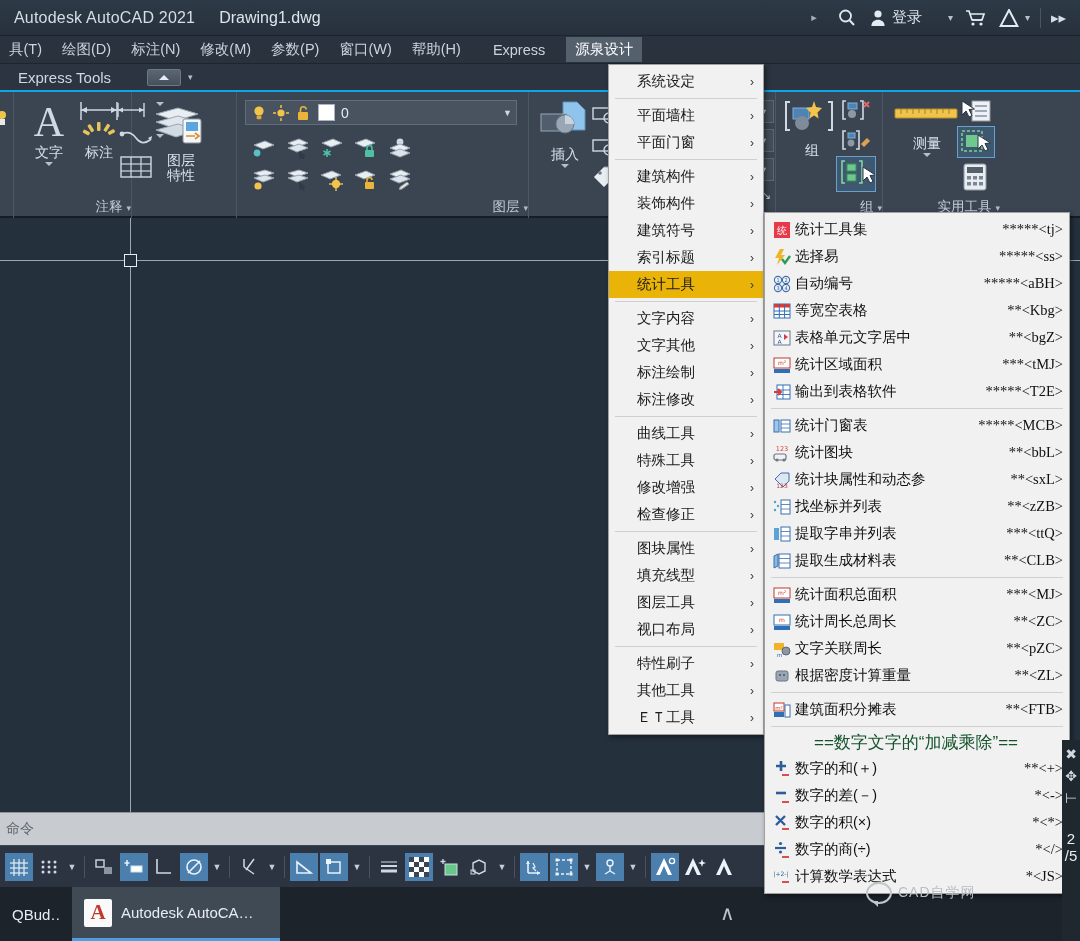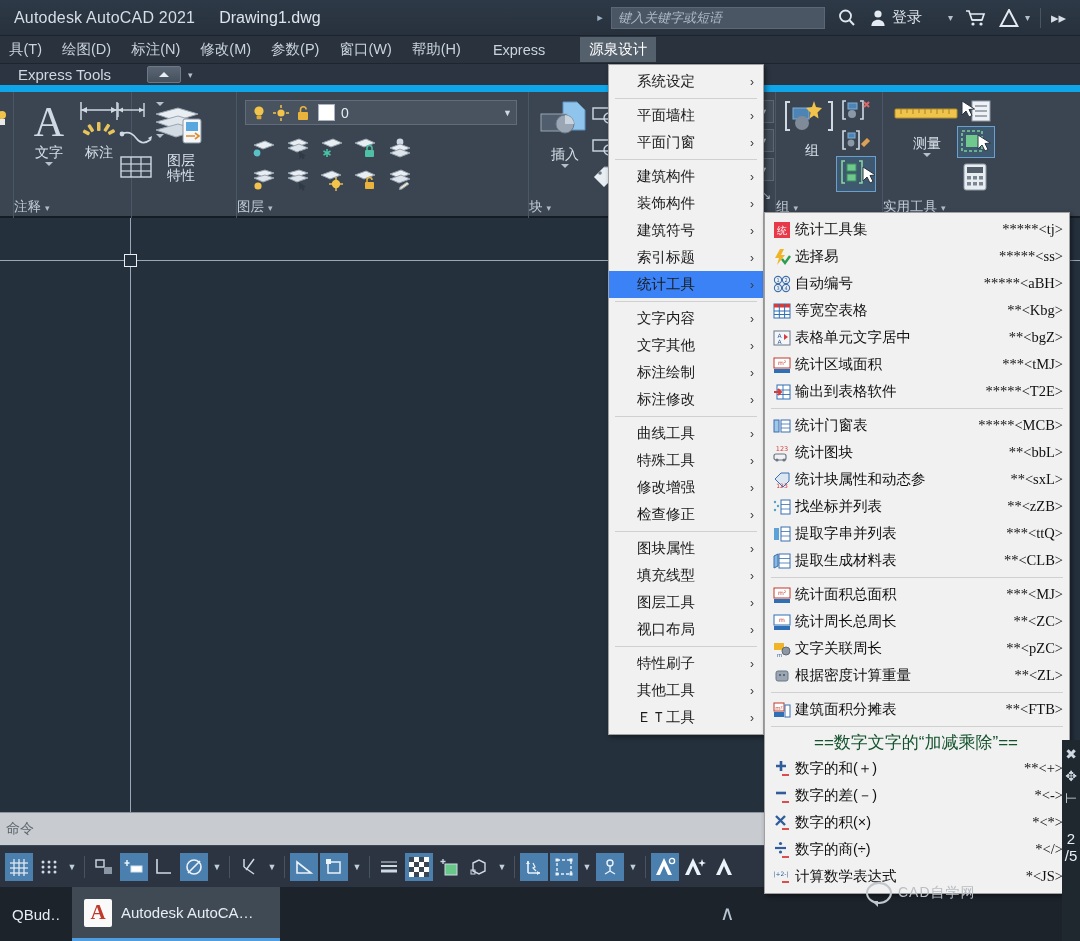--- a/index.html
+++ b/index.html
@@ -42,21 +42,21 @@
   }
   .menu-item {
     color: #c9d3de; font-size: 14.5px; padding: 3px 9px; margin-right: 2px;
     white-space: nowrap; cursor: default;
   }
   .menu-item.active { background: #55606d; color: #ffffff; }
 
   
   .ribbon-tabstrip {
     position: absolute; left: 0; top: 64px; width: 1080px; height: 28px;
-    background: #2b3440; border-bottom: 7px solid #0ea5e9;
+    background: #2b3440; border-bottom: 2px solid #0ea5e9;
     display: flex; align-items: center;
   }
   .ribbon-tabstrip .et-label {
     color: #cfd8e2; font-size: 15px; margin-left: 18px; white-space: nowrap;
   }
   .minimize-btn {
     width: 34px; height: 17px; margin-left: 36px;
     background: linear-gradient(to bottom,#5b6674,#46505d);
     border: 1px solid #6c7886; border-radius: 2px;
     display: flex; align-items: center; justify-content: center;
@@ -69,21 +69,21 @@
 
   
   .ribbon {
     position: absolute; left: 0; top: 92px; width: 1080px; height: 126px;
     background: #3b4552; border-bottom: 2px solid #151c24;
     display: flex;
   }
   .panel { position: relative; height: 126px; border-right: 1px solid #4c5765; }
   .panel-label {
     position: absolute; bottom: 2px; left: 0; width: 100%;
-    text-align: left; color: #c2ccd8; font-size: 13.5px; white-space: nowrap;
+    text-align: right; color: #c2ccd8; font-size: 13.5px; white-space: nowrap;
   }
   .panel-label .car { font-size: 9px; margin-left: 4px; color: #b0bbc8; }
 
   .big-btn { display: flex; flex-direction: column; align-items: center; }
   .big-btn .lbl { color: #d7e0ea; font-size: 14px; margin-top: 1px; white-space: nowrap; line-height: 1.05; text-align: center;}
   .mini-caret { width:0;height:0;border-left:4px solid transparent;border-right:4px solid transparent;border-top:4px solid #b5c0cd;margin-top:2px;}
 
   
   .layercombo {
     position: absolute; left: 8px; top: 8px; width: 272px; height: 25px;
@@ -165,21 +165,21 @@
   .popup1 {
     position: absolute; left: 608px; top: 64px; width: 156px;
     background: #f1f1f1; border: 1px solid #a0a0a0;
     box-shadow: 2px 2px 5px rgba(0,0,0,.45); padding: 3px 0;
     z-index: 40;
   }
   .mi {
     height: 27px; display: flex; align-items: center; padding: 0 8px 0 28px;
     font-size: 14.5px; color: #1a1a1a; position: relative; white-space: nowrap;
   }
-  .mi.sel { background: #3b82f6; }
+  .mi.sel { background: #eab308; }
   .mi .sub-arrow { position: absolute; right: 9px; color: #3a3a3a; font-size: 12px; }
   .sep { height: 1px; background: #d0d0d0; margin: 3px 6px; }
 
   
   .popup2 {
     position: absolute; left: 764px; top: 212px; width: 306px;
     background: #f1f1f1; border: 1px solid #a0a0a0;
     box-shadow: 2px 2px 5px rgba(0,0,0,.45); padding: 3px 0;
     z-index: 50;
   }
@@ -220,23 +220,20 @@
 </head>
 <body>
 
 <div id="app">
 
   <div class="titlebar">
     <div class="title-text">Autodesk AutoCAD 2021</div>
     <div class="title-doc">Drawing1.dwg</div>
     <div class="title-spacer"></div>
     <div class="tb-arrow">▸</div>
-    <div class="searchbox">
-      <span>键入关键字或短语</span>
-    </div>
     <div class="tb-icon">
       <svg width="20" height="20" viewBox="0 0 20 20">
           <circle cx="8.5" cy="8" r="5.5" fill="none" stroke="#dfe7ef" stroke-width="1.8"></circle>
           <line x1="12.6" y1="12.3" x2="17" y2="17" stroke="#dfe7ef" stroke-width="2"></line>
         </svg>
     </div>
     <div class="tb-icon">
       <svg width="18" height="18" viewBox="0 0 18 18">
           <circle cx="9" cy="5" r="3.6" fill="#e3eaf2"></circle>
           <path d="M2.4 17c0-4 3-6.2 6.6-6.2S15.6 13 15.6 17z" fill="#e3eaf2"></path>
@@ -264,21 +261,21 @@
 
   <div class="menubar">
     <div class="menu-item">具(T)</div>
     <div class="menu-item">绘图(D)</div>
     <div class="menu-item">标注(N)</div>
     <div class="menu-item">修改(M)</div>
     <div class="menu-item">参数(P)</div>
     <div class="menu-item">窗口(W)</div>
     <div class="menu-item">帮助(H)</div>
     <div class="menu-item" style="margin-left:12px">Express</div>
-    <div class="menu-item active" style="margin-left:24px">源泉设计</div>
+    <div class="menu-item active" style="margin-left:10px">源泉设计</div>
   </div>
 
   <div class="ribbon-tabstrip">
     <div class="et-label">Express Tools</div>
     <div class="minimize-btn">
         <i></i>
       </div>
     <div class="cap-caret">▾</div>
   </div>
 

